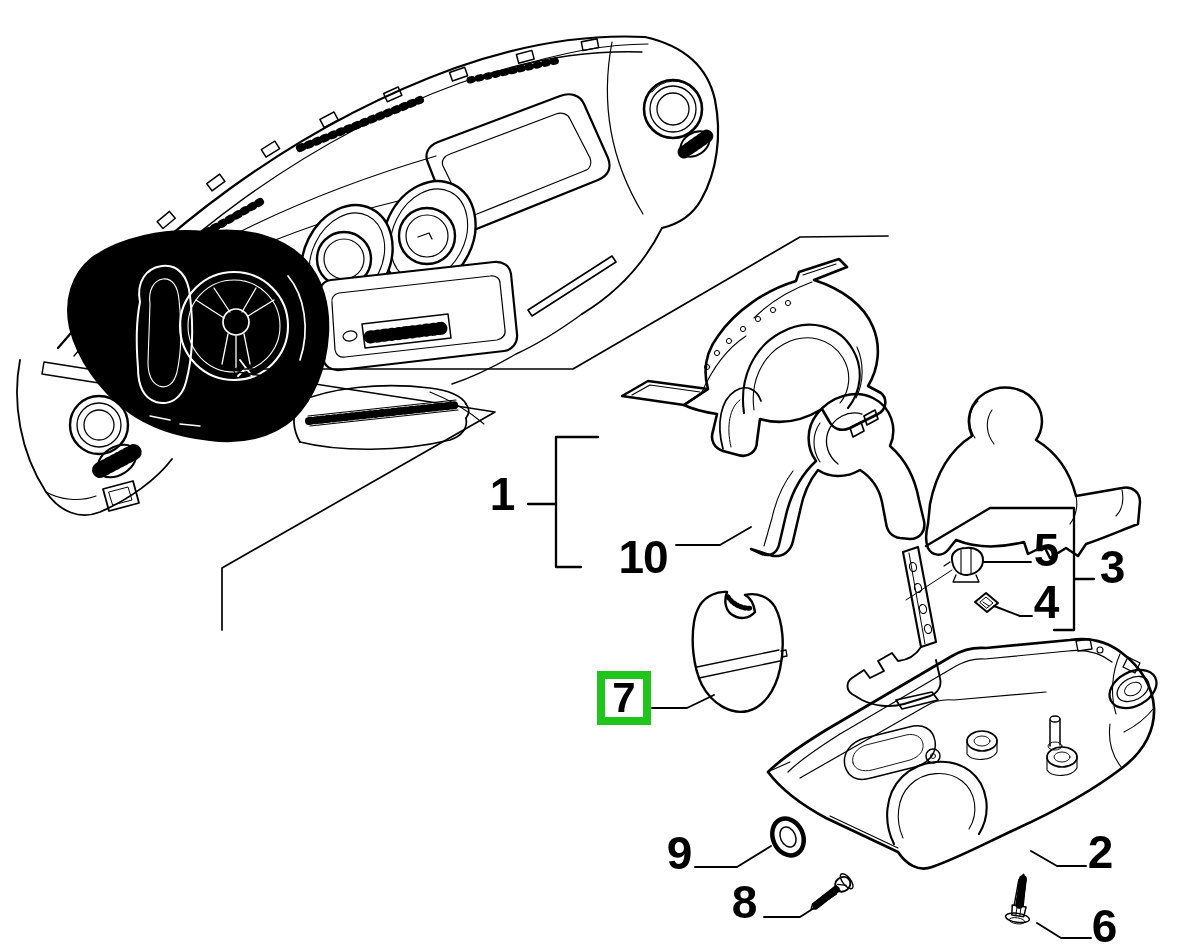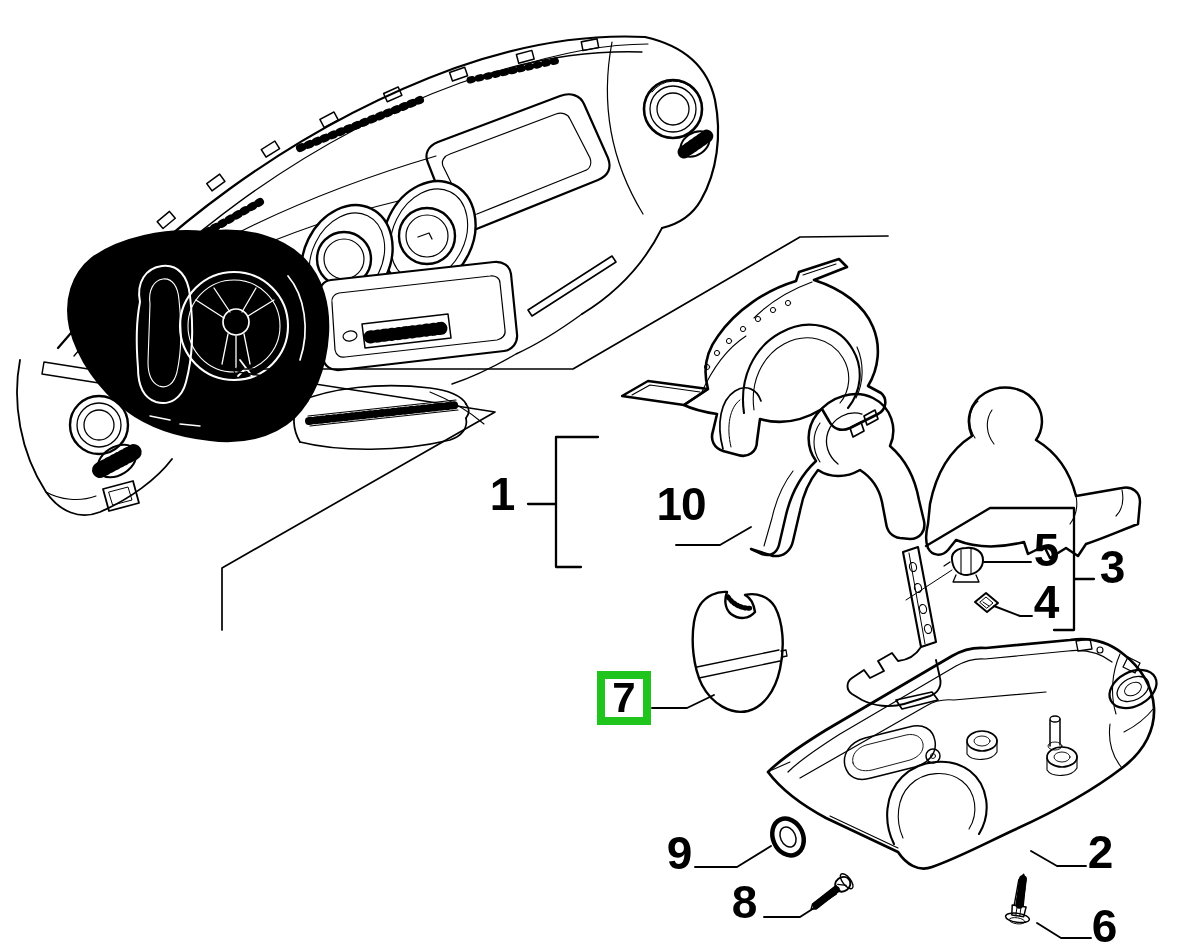--- a/index.html
+++ b/index.html
@@ -279,21 +279,21 @@
     <path d="M 994 606 L 1020 616 L 1032 616"></path>
     <path d="M 652 708 L 687 708 L 714 695"></path>
     <path d="M 695 867 L 737 867 L 771 846"></path>
     <path d="M 764 917 L 800 917 L 836 894"></path>
     <path d="M 1031 851 L 1057 866 L 1086 866"></path>
     <path d="M 1037 923 L 1061 938 L 1091 938"></path>
   </g>
 </svg>
 
   <div class="lbl" style="left:502px;top:494px;">1</div>
-  <div class="lbl" style="left:643px;top:504px;margin-left:38px;">10</div>
+  <div class="lbl" style="left:643px;top:557px;">10</div>
   <div class="lbl" style="left:1046px;top:550px;">5</div>
   <div class="lbl" style="left:1112px;top:567px;">3</div>
   <div class="lbl" style="left:1046px;top:602px;">4</div>
   <div class="lbl" style="left:1100px;top:852px;">2</div>
   <div class="lbl" style="left:679px;top:853px;">9</div>
   <div class="lbl" style="left:744px;top:902px;">8</div>
   <div class="lbl" style="left:1104px;top:926px;">6</div>
 
   <div class="hl-box" style="left:597px;top:671px;">
     <span>7</span>

